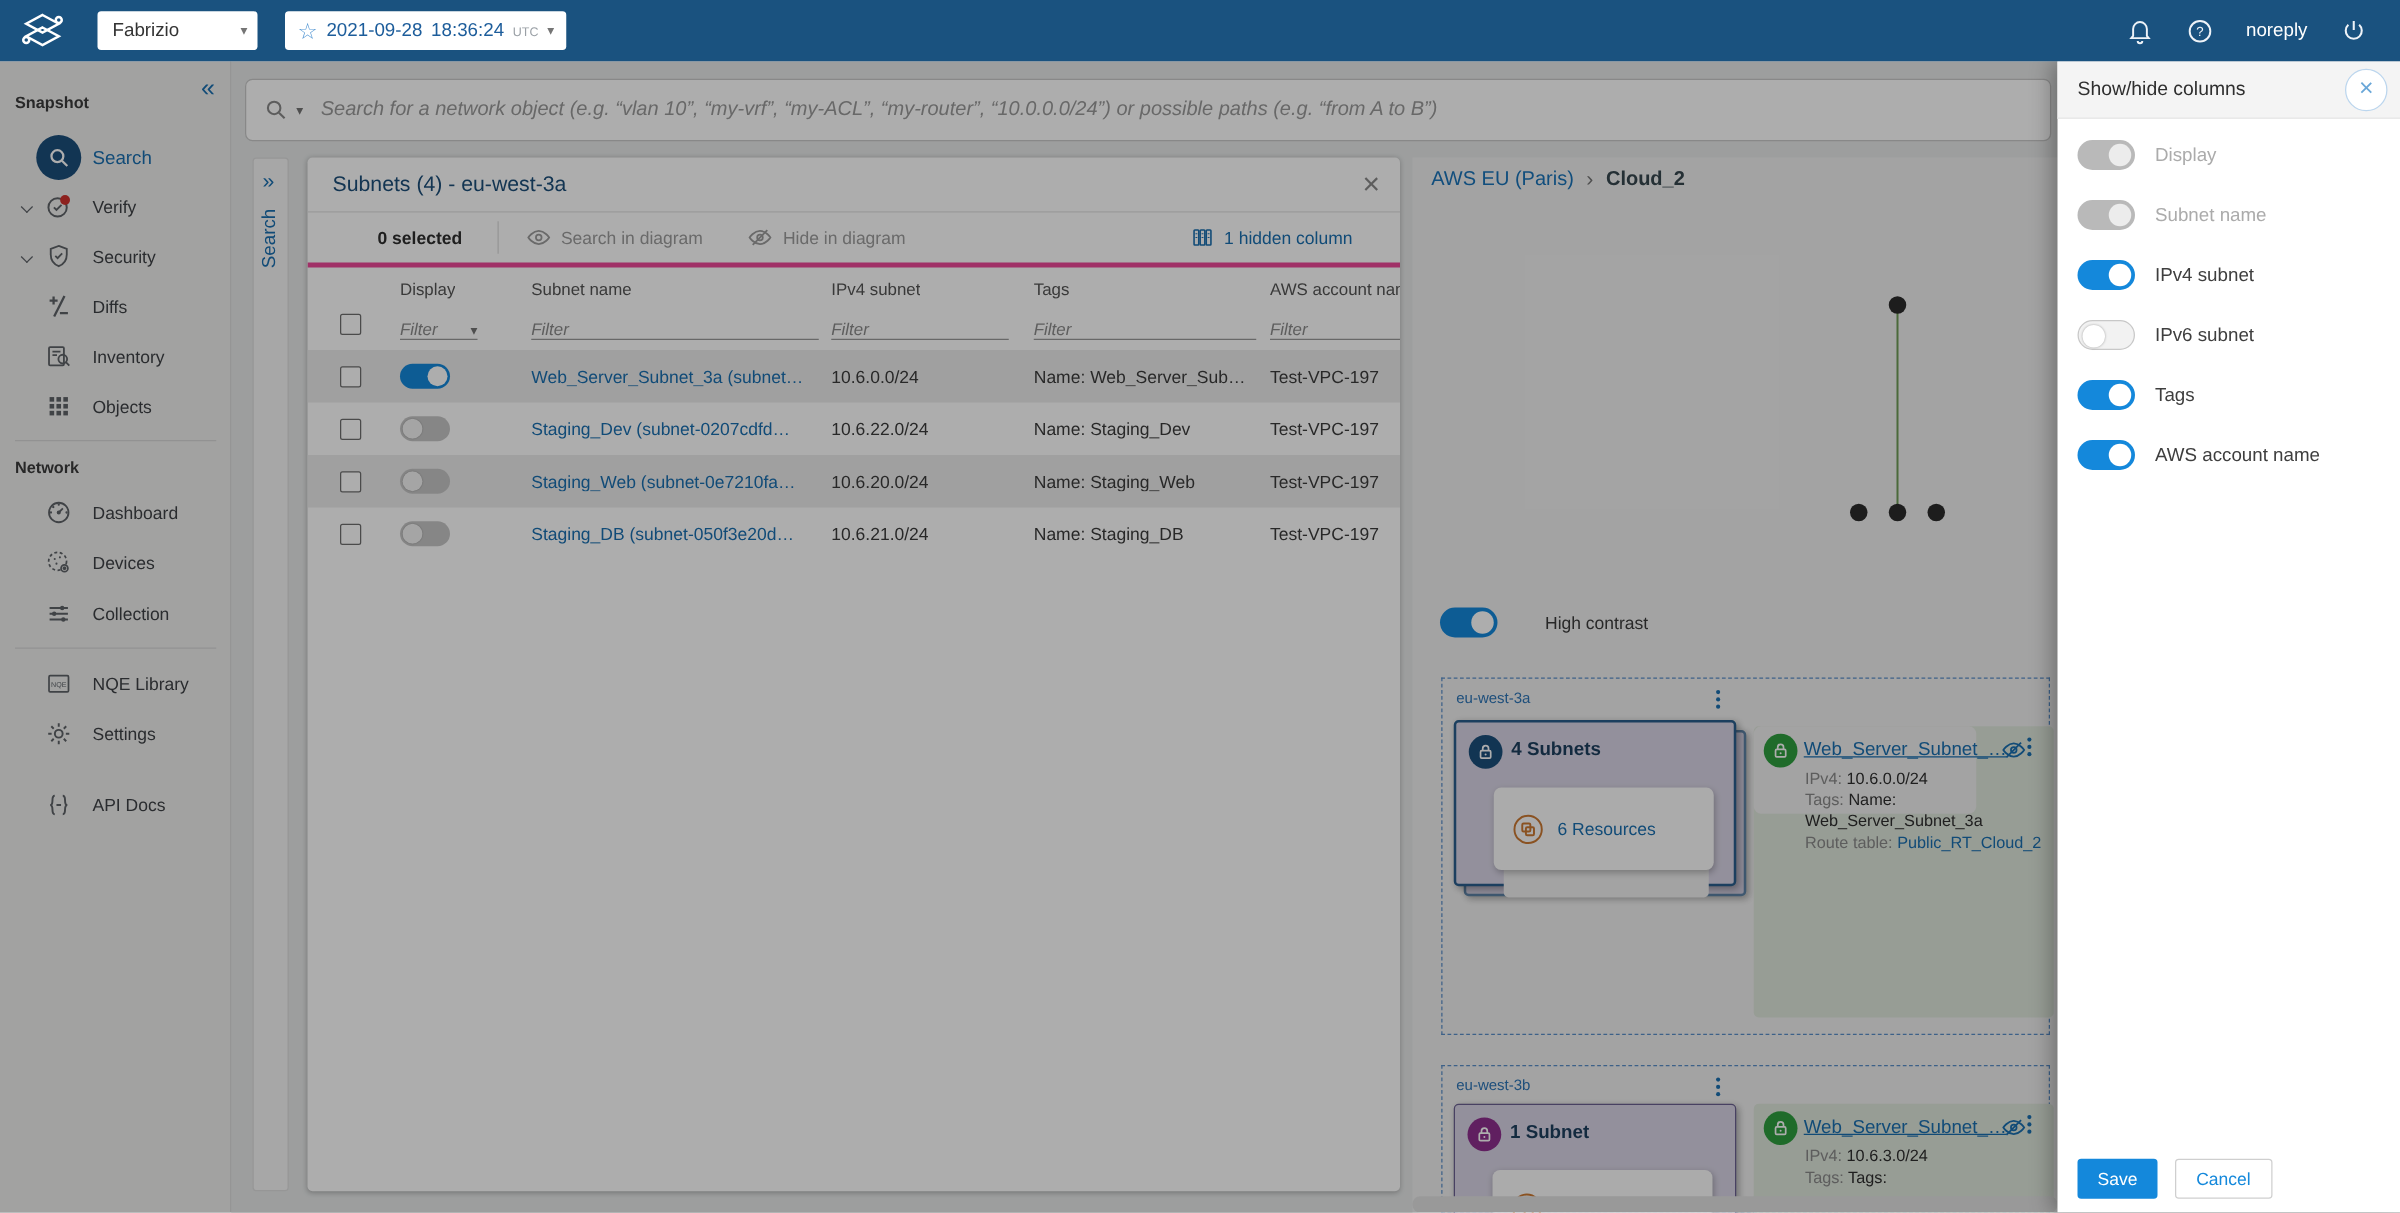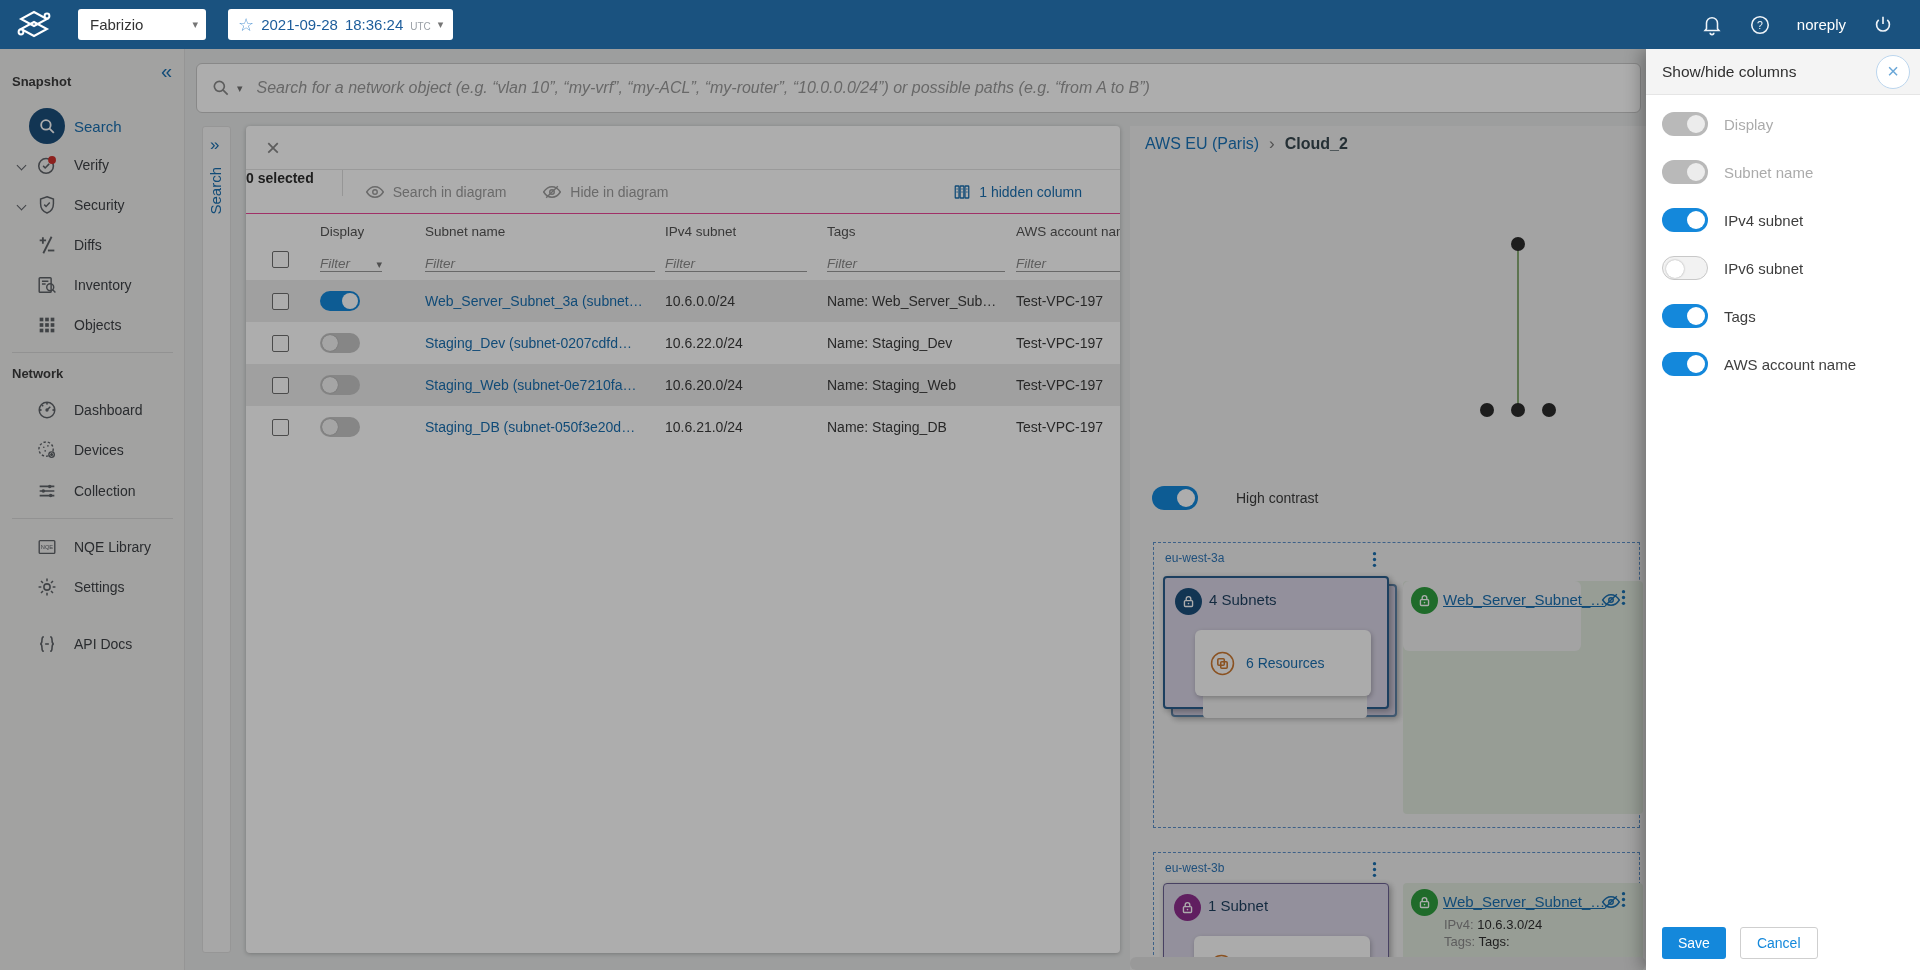--- a/index.html
+++ b/index.html
@@ -41,21 +41,21 @@
   .searchbar input::placeholder { color:#9a9a9a; }
 
   .vtab { position:absolute; left:202px; top:126px; width:29px; height:827px; background:#f6f6f6; border:1px solid #dedede; border-radius:3px; }
   .vtab .expand { position:absolute; top:8px; left:7px; color:#1a6fb0; font-size:17px; }
   .vtab .vtxt { position:absolute; top:40px; left:4px; writing-mode:vertical-rl; transform:rotate(180deg); color:#1a6fb0; font-size:15px; }
 
   .panel { position:absolute; left:246px; top:126px; width:874px; height:827px; background:#fff; border-radius:4px; box-shadow:0 1px 4px rgba(0,0,0,.25); overflow:hidden; }
   .panel-hd { height:44px; border-bottom:1px solid #e3e3e3; display:flex; align-items:center; padding:0 16px 0 20px; }
   .panel-title { font-size:17px; color:#1c4e79; font-weight:500; flex:1; }
   .panel-close { color:#8a8a8a; font-size:24px; line-height:1; }
-  .toolbar { height:44px; display:flex; border-bottom:1px solid #ec4899; }
+  .toolbar { height:44px; display:flex; align-items:center; border-bottom:4px solid #ec4899; padding-left:56px; }
   .sel-count { font-size:14px; font-weight:600; color:#2f2f2f; }
   .tb-divider { width:1px; height:26px; background:#ddd; margin:0 22px 0 28px; }
   .tb-act { display:flex; align-items:center; gap:8px; color:#9c9c9c; font-size:14px; margin-right:36px; }
   .tb-act svg { width:20px; height:20px; }
   .hidden-col { margin-left:auto; margin-right:38px; display:flex; align-items:center; gap:8px; color:#1a6fb0; font-size:14px; font-weight:500; }
   .hidden-col svg { width:18px; height:18px; }
 
   .thead { position:relative; height:34px; font-size:13.5px; color:#555; }
   .th { position:absolute; top:10px; white-space:nowrap; overflow:hidden; }
   .frow { position:relative; height:32px; }
@@ -99,21 +99,21 @@
   .zone-name { position:absolute; left:11px; top:8px; color:#2e75b6; font-size:12px; }
   .kebab { width:5px; height:17px; color:#1a6fb0; }
   .zone .kebab { position:absolute; left:218px; top:8px; }
   .stack-card { position:absolute; }
   .stack-card .layer { position:absolute; left:8px; top:8px; right:-8px; bottom:-8px; border-radius:4px; }
   .grp-card { width:226px; background:#d9d5e6; border:2px solid #2a5e8c; border-radius:4px; position:absolute; inset:0; box-shadow:2px 2px 6px rgba(0,0,0,.3); }
   .grp-layer { background:#cfcbdd; border:2px solid #5d82a5; }
   .node-circ { position:absolute; width:27px; height:27px; border-radius:50%; display:flex; align-items:center; justify-content:center; }
   .node-circ svg { width:15px; height:15px; }
   .navy { background:#1b4e7b; } .green { background:#2e9e3e; } .purple { background:#8e2f8e; }
-  .grp-title { position:absolute; left:44px; top:13px; font-size:15px; font-weight:400; color:#1c3e5e; }
+  .grp-title { position:absolute; left:44px; top:13px; font-size:15px; font-weight:700; color:#1c3e5e; }
   .res-card { position:absolute; background:#fcfcfc; border-radius:6px; box-shadow:1px 2px 5px rgba(0,0,0,.25); display:flex; align-items:center; gap:11px; padding-left:15px; }
   .res-layer { background:#f0f0f0; border-radius:6px; }
   .res-ic { width:25px; height:25px; color:#cc7a33; flex:0 0 auto; }
   .res-txt { color:#1a6fb0; font-size:14px; }
   .sub-card { position:absolute; background:#dfe7dc; border-radius:4px; }
   .sub-title { position:absolute; left:40px; top:10px; font-size:15px; color:#1a6fb0; white-space:nowrap; }
   .sub-eyeoff { position:absolute; left:198px; top:9px; width:20px; height:20px; color:#1a6fb0; }
   .sub-kebab { position:absolute; left:228px; top:10px; }
   .sub-details { position:absolute; left:41px; top:33px; width:202px; font-size:13px; line-height:17px; color:#2f2f2f; }
   .sub-details .gl { color:#8a8a8a; }
@@ -314,20 +314,21 @@
     <input type="text" placeholder="Search for a network object (e.g. “vlan 10”, “my-vrf”, “my-ACL”, “my-router”, “10.0.0.0/24”) or possible paths (e.g. “from A to B”)" style="">
   </div>
 
   <div class="vtab">
     <span class="expand">»</span>
     <span class="vtxt">Search</span>
   </div>
 
   <section class="panel">
     <div class="panel-hd">
+      <span class="panel-title">Subnets (4) - eu-west-3a</span>
       <span class="panel-close">×</span>
     </div>
     <div class="toolbar">
       <span class="sel-count">0 selected</span>
       <span class="tb-divider"></span>
       <span class="tb-act">
         <svg viewBox="0 0 24 24" fill="none" stroke="currentColor" stroke-width="1.7">
             <path d="M2 12s4-6.3 10-6.3S22 12 22 12s-4 6.3-10 6.3S2 12 2 12z"></path>
             <circle cx="12" cy="12" r="2.7"></circle>
           </svg>
@@ -487,20 +488,25 @@
         <svg class="sub-eyeoff" viewBox="0 0 24 24" fill="none" stroke="currentColor" stroke-width="1.7">
             <path d="M2 12s4-6.3 10-6.3S22 12 22 12s-4 6.3-10 6.3S2 12 2 12z"></path>
             <circle cx="12" cy="12" r="2.7"></circle>
             <path d="M5 19 19 5"></path>
           </svg>
         <svg class="kebab sub-kebab" viewBox="0 0 6 20" fill="#1a6fb0">
             <circle cx="3" cy="3" r="2"></circle>
             <circle cx="3" cy="10" r="2"></circle>
             <circle cx="3" cy="17" r="2"></circle>
           </svg>
+        <div class="sub-details">
+          <div><span class="gl">IPv4:</span> <span>10.6.0.0/24</span></div>
+          <div><span class="gl">Tags:</span> <span>Name: Web_Server_Subnet_3a</span></div>
+          <div><span class="gl">Route table:</span> <a href="#" class="lnk">Public_RT_Cloud_2</a></div>
+        </div>
         <div class="layer res-layer" style="left:48px; top:120px; width:178px; height:70px"></div>
       </div>
     </div>
 
     <div class="zone" style="top:726px; height:118px">
       <span class="zone-name">eu-west-3b</span>
       <svg class="kebab" viewBox="0 0 6 20" fill="#1a6fb0">
           <circle cx="3" cy="3" r="2"></circle>
           <circle cx="3" cy="10" r="2"></circle>
           <circle cx="3" cy="17" r="2"></circle>

